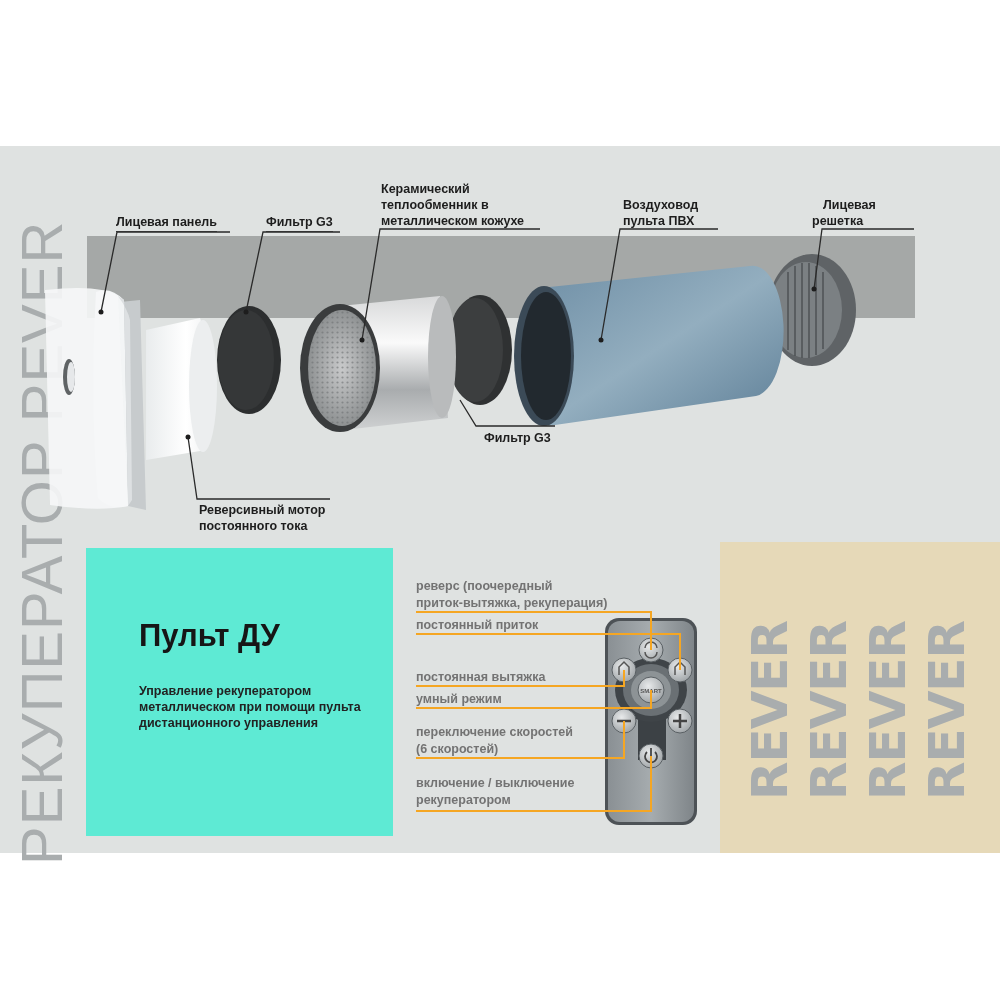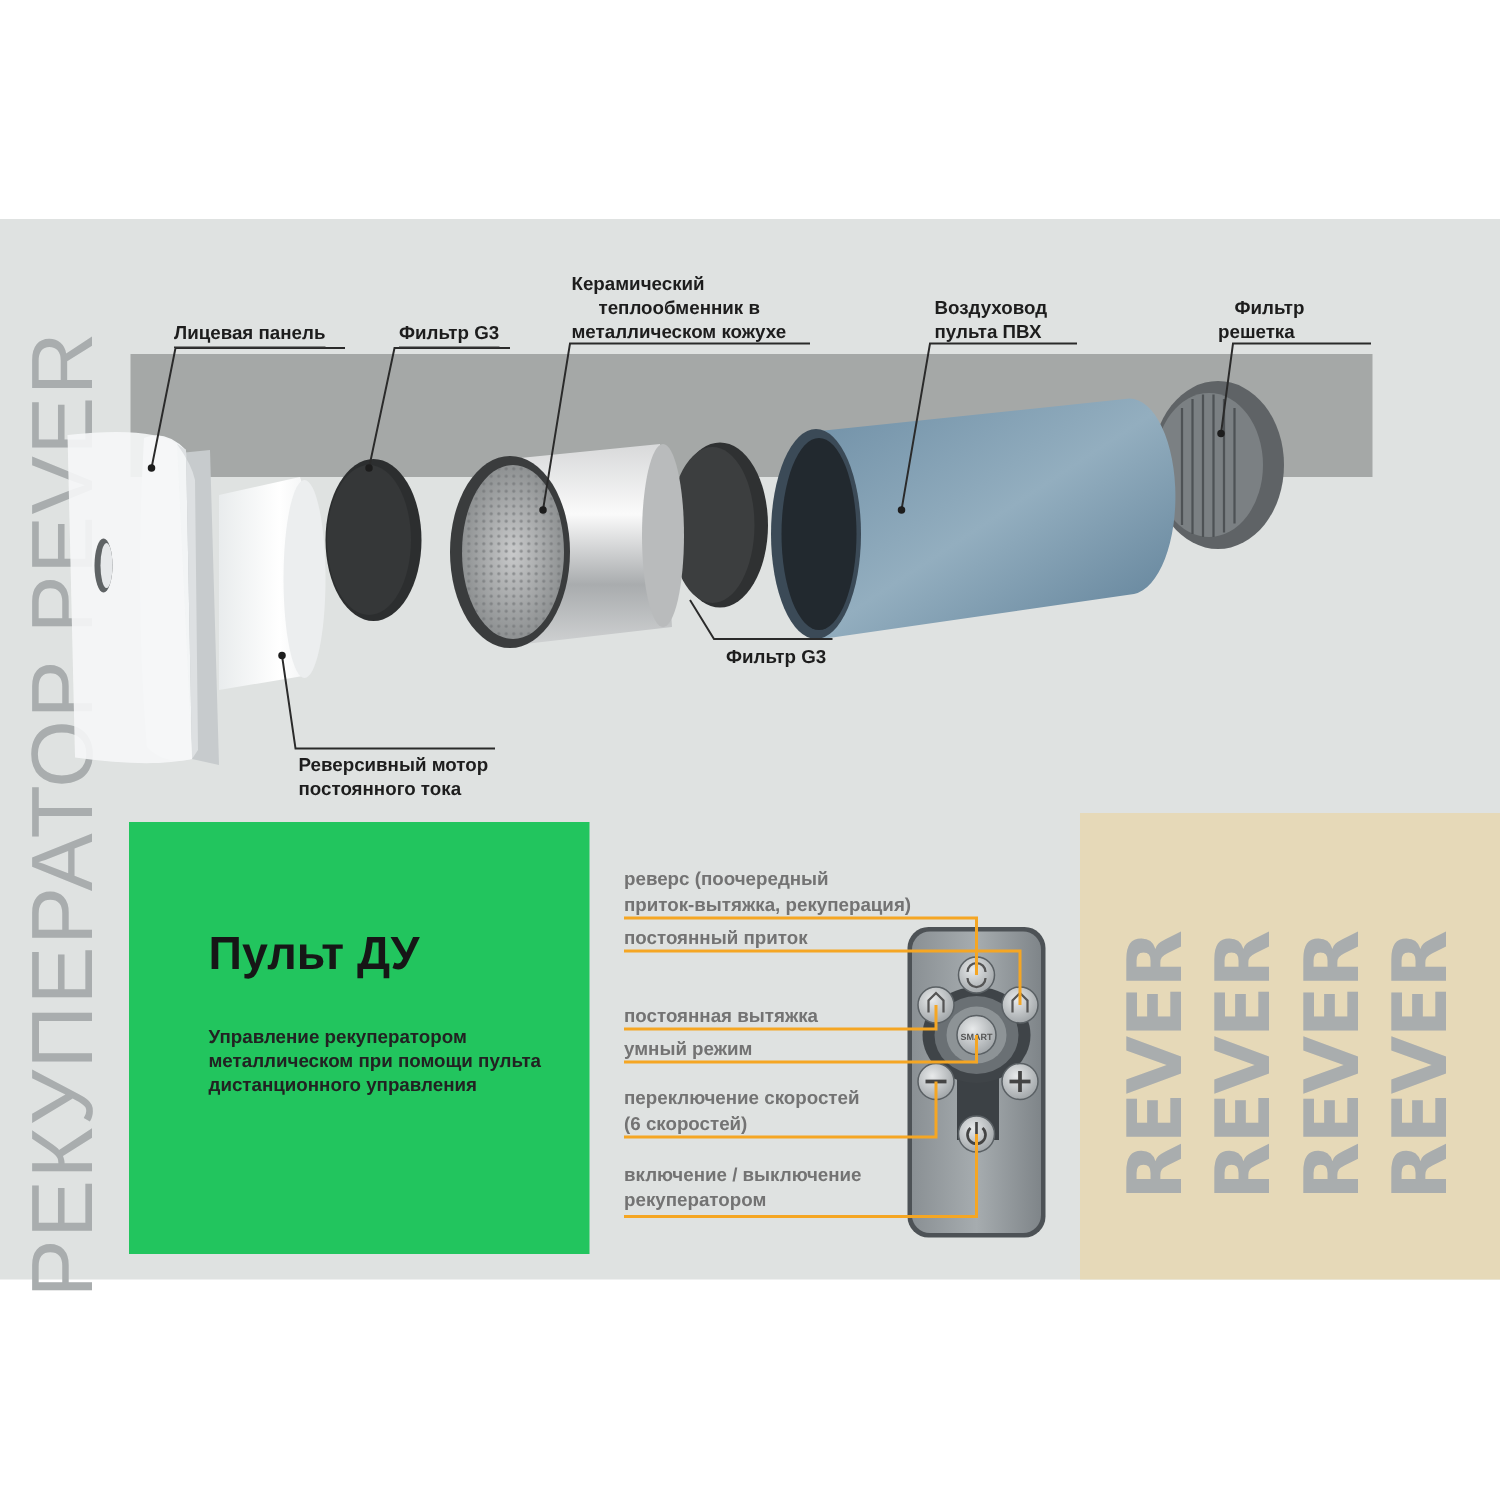--- a/index.html
+++ b/index.html
@@ -6,21 +6,21 @@
   body { width:1000px; height:1000px; background:#ffffff; position:relative; overflow:hidden;
          font-family:"Liberation Sans", "DejaVu Sans", sans-serif; }
   .panel { position:absolute; left:0; top:146px; width:1000px; height:707px; background:#dfe2e1; }
   .vtitle { position:absolute; left:-318px; top:470px; width:720px; height:70px; transform:rotate(-90deg);
             font-size:58px; font-weight:300; color:#a9adae; letter-spacing:1px; white-space:nowrap;
             line-height:70px; text-align:left; }
   .band { position:absolute; left:87px; top:236px; width:828px; height:82px; background:#a5a8a7; }
   .lbl { position:absolute; font-size:12.5px; font-weight:bold; color:#1d1d1d; line-height:16px; white-space:nowrap; }
   .uline { border-bottom:1.5px solid #333; padding-bottom:1px; }
   svg.overlay { position:absolute; left:0; top:0; width:1000px; height:1000px; pointer-events:none; }
-  .orange-box { position:absolute; left:86px; top:548px; width:307px; height:288px; background:#22c55e; }
+  .orange-box { position:absolute; left:86px; top:548px; width:307px; height:288px; background:#5eead4; }
   .orange-title { position:absolute; left:53px; top:70px; font-size:31px; font-weight:bold; color:#161616; }
   .orange-text { position:absolute; left:53px; top:135px; width:240px; font-size:12.5px; font-weight:bold; color:#222; line-height:16px; }
   .beige-box { position:absolute; left:720px; top:542px; width:280px; height:311px; background:#e6d9b8; }
   .rever-col { position:absolute; top:56px; width:42px; height:225px; }
   .rever-col span { display:block; position:absolute; left:0; top:0; width:225px; height:42px; transform-origin:0 0;
         transform:translate(0,225px) rotate(-90deg); font-size:50px; font-weight:900; color:#a9adae;
         font-family:"DejaVu Sans", sans-serif; line-height:42px; letter-spacing:-1px; text-align:center; }
   .rlbl { position:absolute; left:416px; font-size:12.5px; font-weight:bold; color:#737373; line-height:17px; white-space:nowrap; }
 </style>
 </head>
@@ -121,25 +121,25 @@
     <circle cx="362" cy="340" r="2.5"></circle>
       <circle cx="601" cy="340" r="2.5"></circle>
     <circle cx="814" cy="289" r="2.5"></circle>
       <circle cx="188" cy="437" r="2.5"></circle>
   </g>
 </svg>
 
 <div class="lbl uline" style="left:116px; top:214px;">Лицевая панель</div>
 <div class="lbl uline" style="left:266px; top:214px;">Фильтр G3</div>
 <div class="lbl" style="left:381px; top:181px;">Керамический</div>
-<div class="lbl" style="left:399px; top:197px;">теплообменник в</div>
+<div class="lbl" style="left:381px; top:197px;">теплообменник в</div>
 <div class="lbl" style="left:381px; top:213px;">металлическом кожухе</div>
 <div class="lbl" style="left:623px; top:197px;">Воздуховод</div>
 <div class="lbl" style="left:623px; top:213px;">пульта ПВХ</div>
-<div class="lbl" style="left:823px; top:197px;">Фильтр</div>
+<div class="lbl" style="left:823px; top:197px;">Лицевая</div>
 <div class="lbl" style="left:812px; top:213px;">решетка</div>
 <div class="lbl" style="left:484px; top:430px;">Фильтр G3</div>
 <div class="lbl" style="left:199px; top:502px;">Реверсивный мотор</div>
 <div class="lbl" style="left:199px; top:518px;">постоянного тока</div>
 
 <div class="orange-box">
   <div class="orange-title">Пульт ДУ</div>
   <div class="orange-text">Управление рекуператором металлическом при помощи пульта дистанционного управления</div>
 </div>
 

